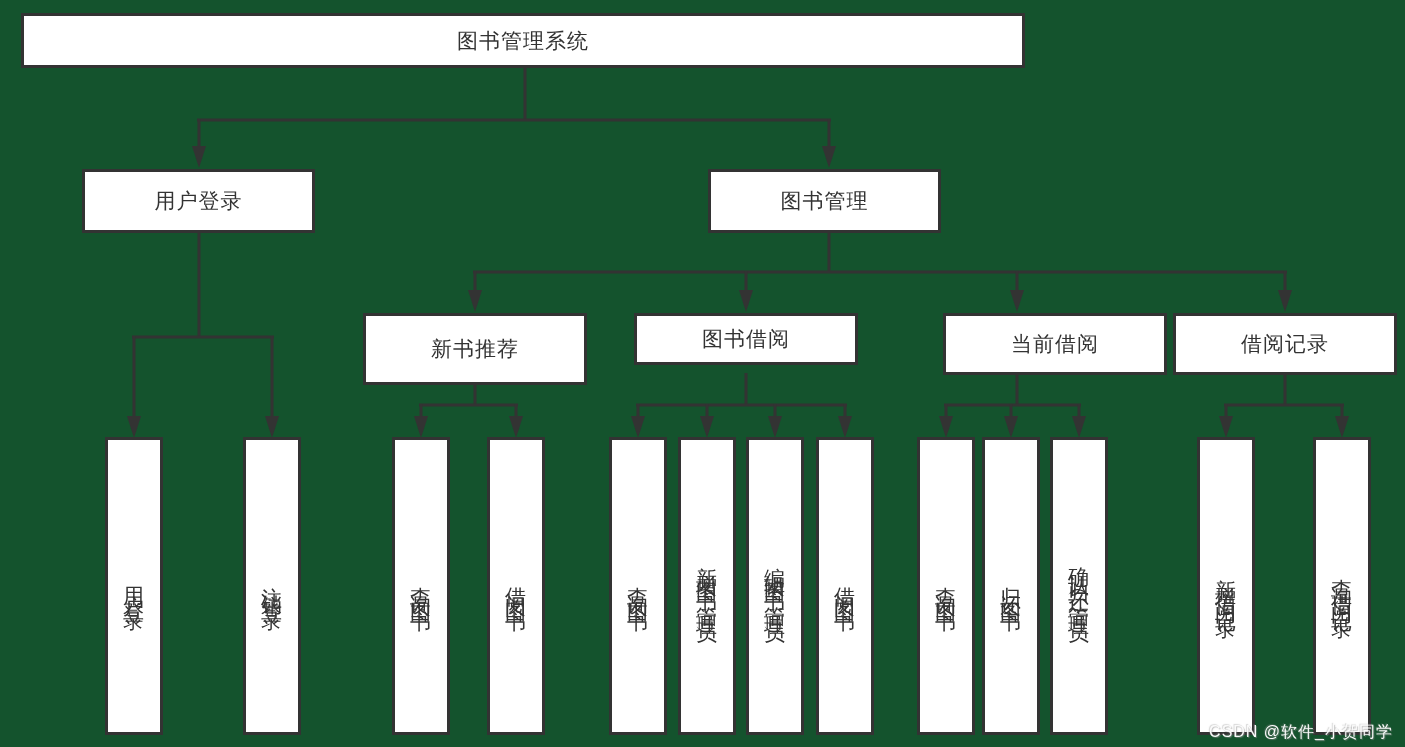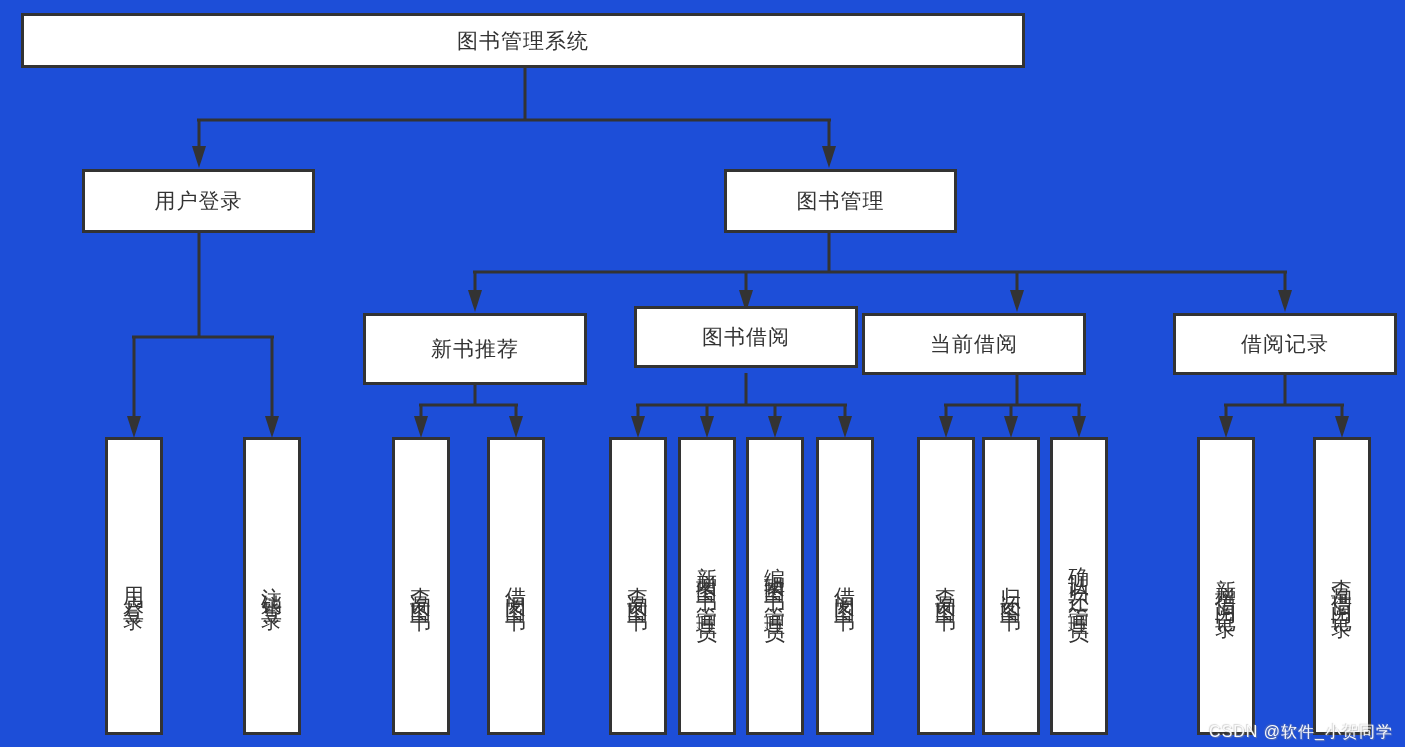--- a/index.html
+++ b/index.html
@@ -5,21 +5,21 @@
   html, body {
     margin: 0;
     padding: 0;
     background: #ffffff;
     font-family: "Liberation Sans", "DejaVu Sans", sans-serif;
   }
   .stage {
     position: relative;
     width: 1405px;
     height: 747px;
-    background: #1d4ed8;
+    background: #14532d;
     overflow: hidden;
     text-decoration: underline;
   }
   .connectors {
     position: absolute;
     left: 0; top: 0;
     width: 1405px;
     height: 747px;
   }
   .node {
@@ -132,31 +132,31 @@
     </g>
   </svg>
 
   <div class="node hbox" style="left:21px; top:13px; width:1004px; height:55px">
     <span class="label">图书管理系统</span>
   </div>
 
   <div class="node hbox" style="left:82px; top:169px; width:233px; height:64px">
     <span class="label">用户登录</span>
   </div>
-  <div class="node hbox" style="left:724px; top:169px; width:233px; height:64px">
+  <div class="node hbox" style="left:708px; top:169px; width:233px; height:64px">
     <span class="label">图书管理</span>
   </div>
 
   <div class="node hbox" style="left:363px; top:313px; width:224px; height:72px">
     <span class="label">新书推荐</span>
   </div>
-  <div class="node hbox" style="left:634px; top:306px; width:224px; height:62px">
+  <div class="node hbox" style="left:634px; top:313px; width:224px; height:52px">
     <span class="label">图书借阅</span>
   </div>
-  <div class="node hbox" style="left:862px; top:313px; width:224px; height:62px">
+  <div class="node hbox" style="left:943px; top:313px; width:224px; height:62px">
     <span class="label">当前借阅</span>
   </div>
   <div class="node hbox" style="left:1173px; top:313px; width:224px; height:62px">
     <span class="label">借阅记录</span>
   </div>
 
   <div class="node vbox" style="left:105px">
     <span class="label">用户登录</span>
   </div>
   <div class="node vbox" style="left:243px">

